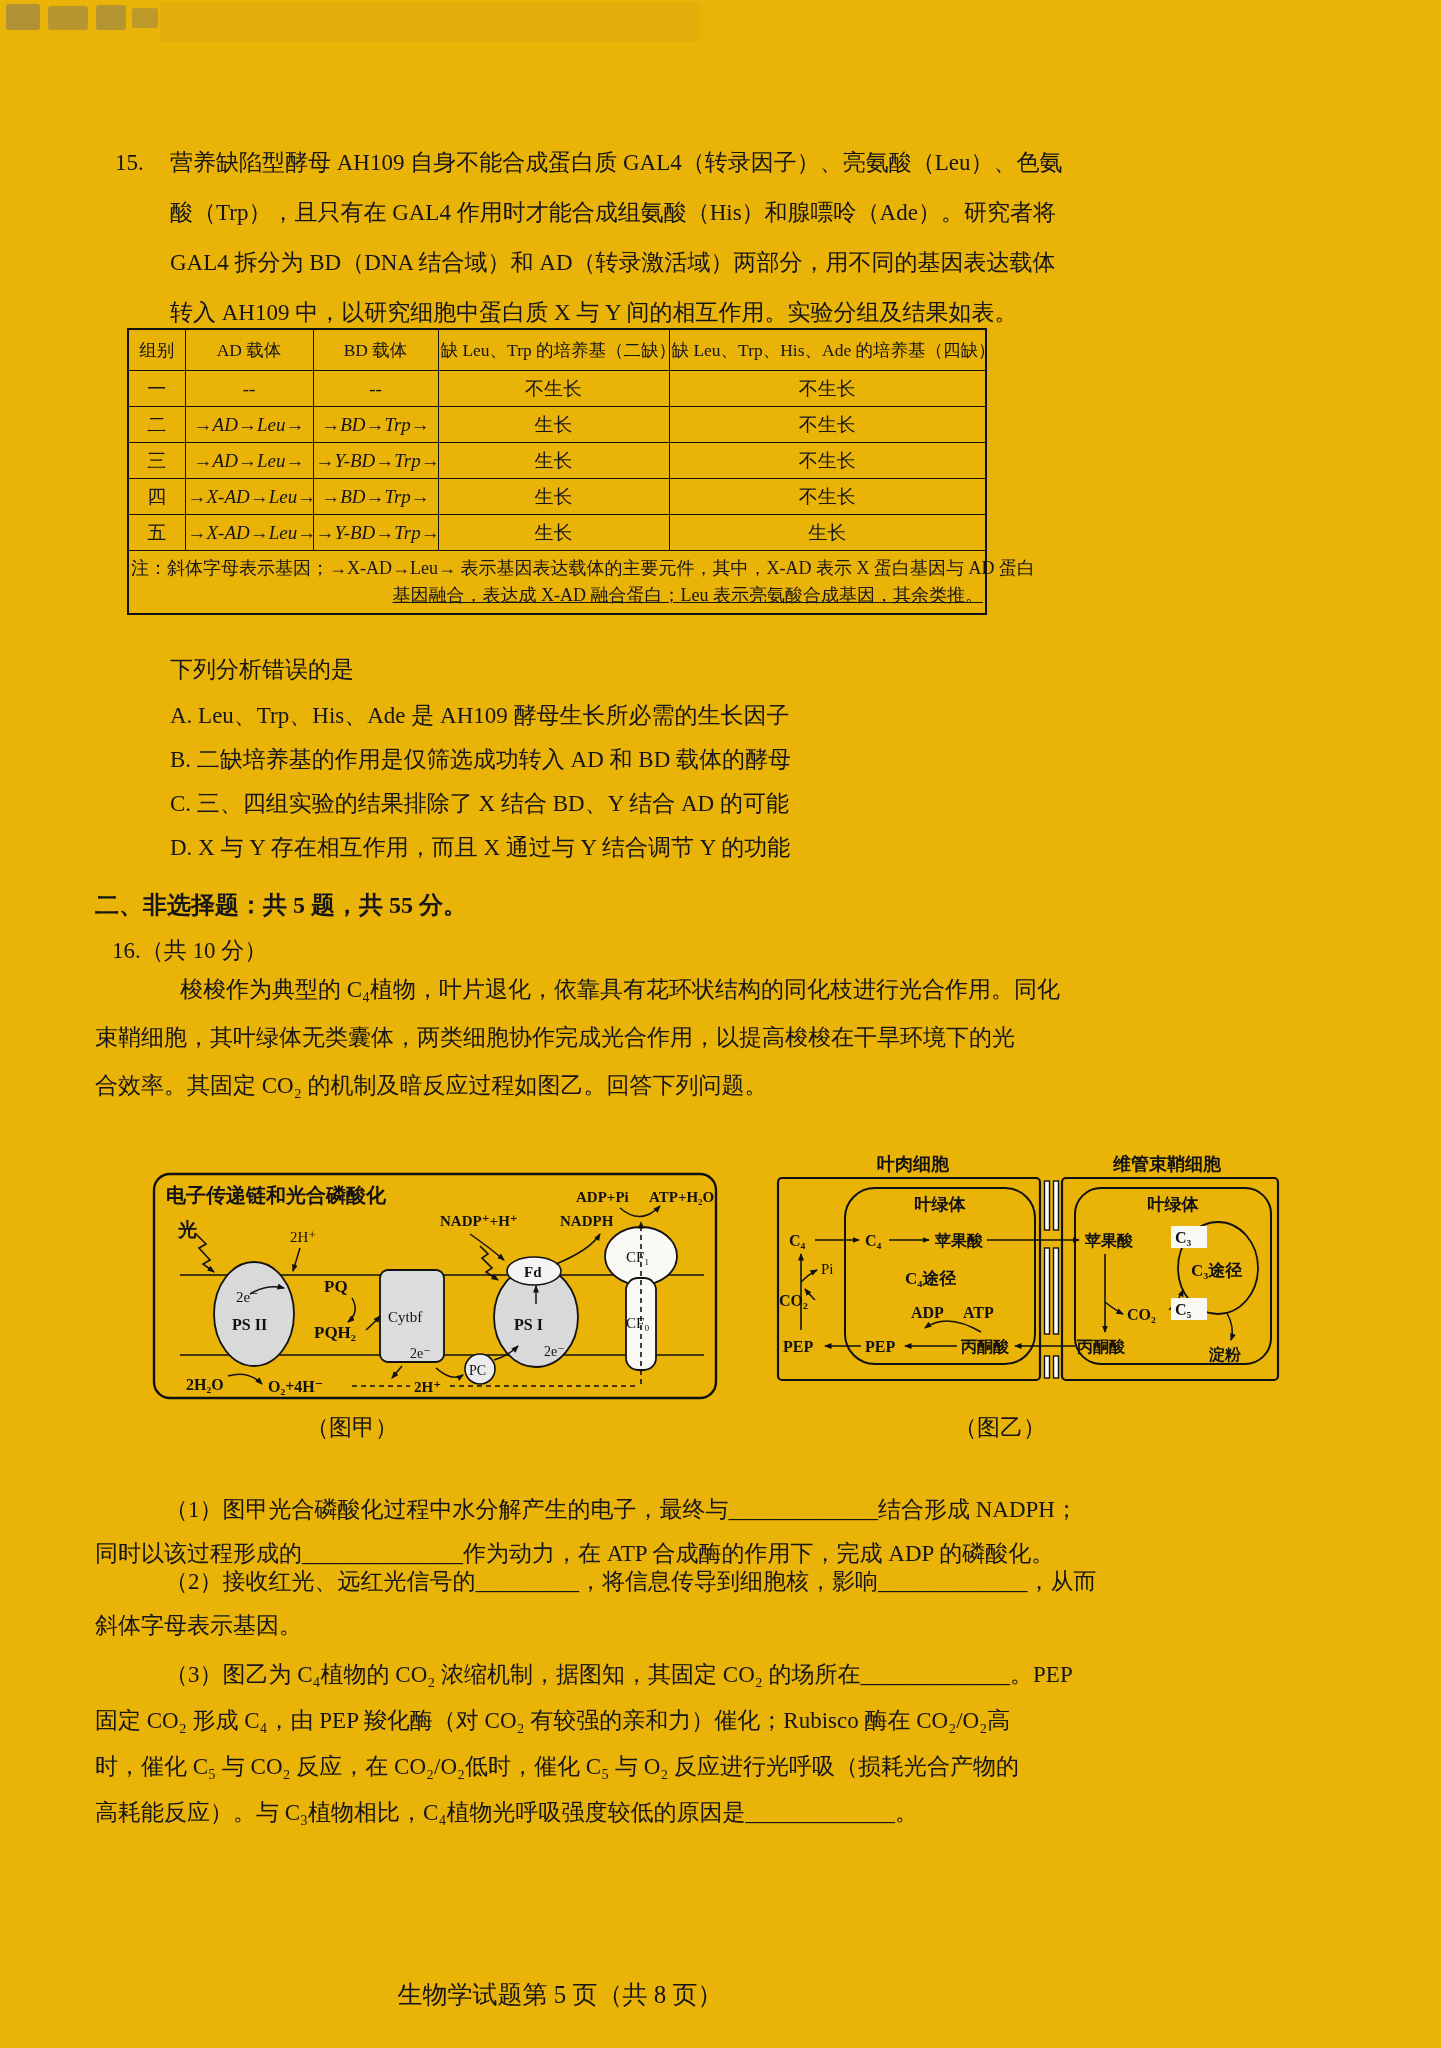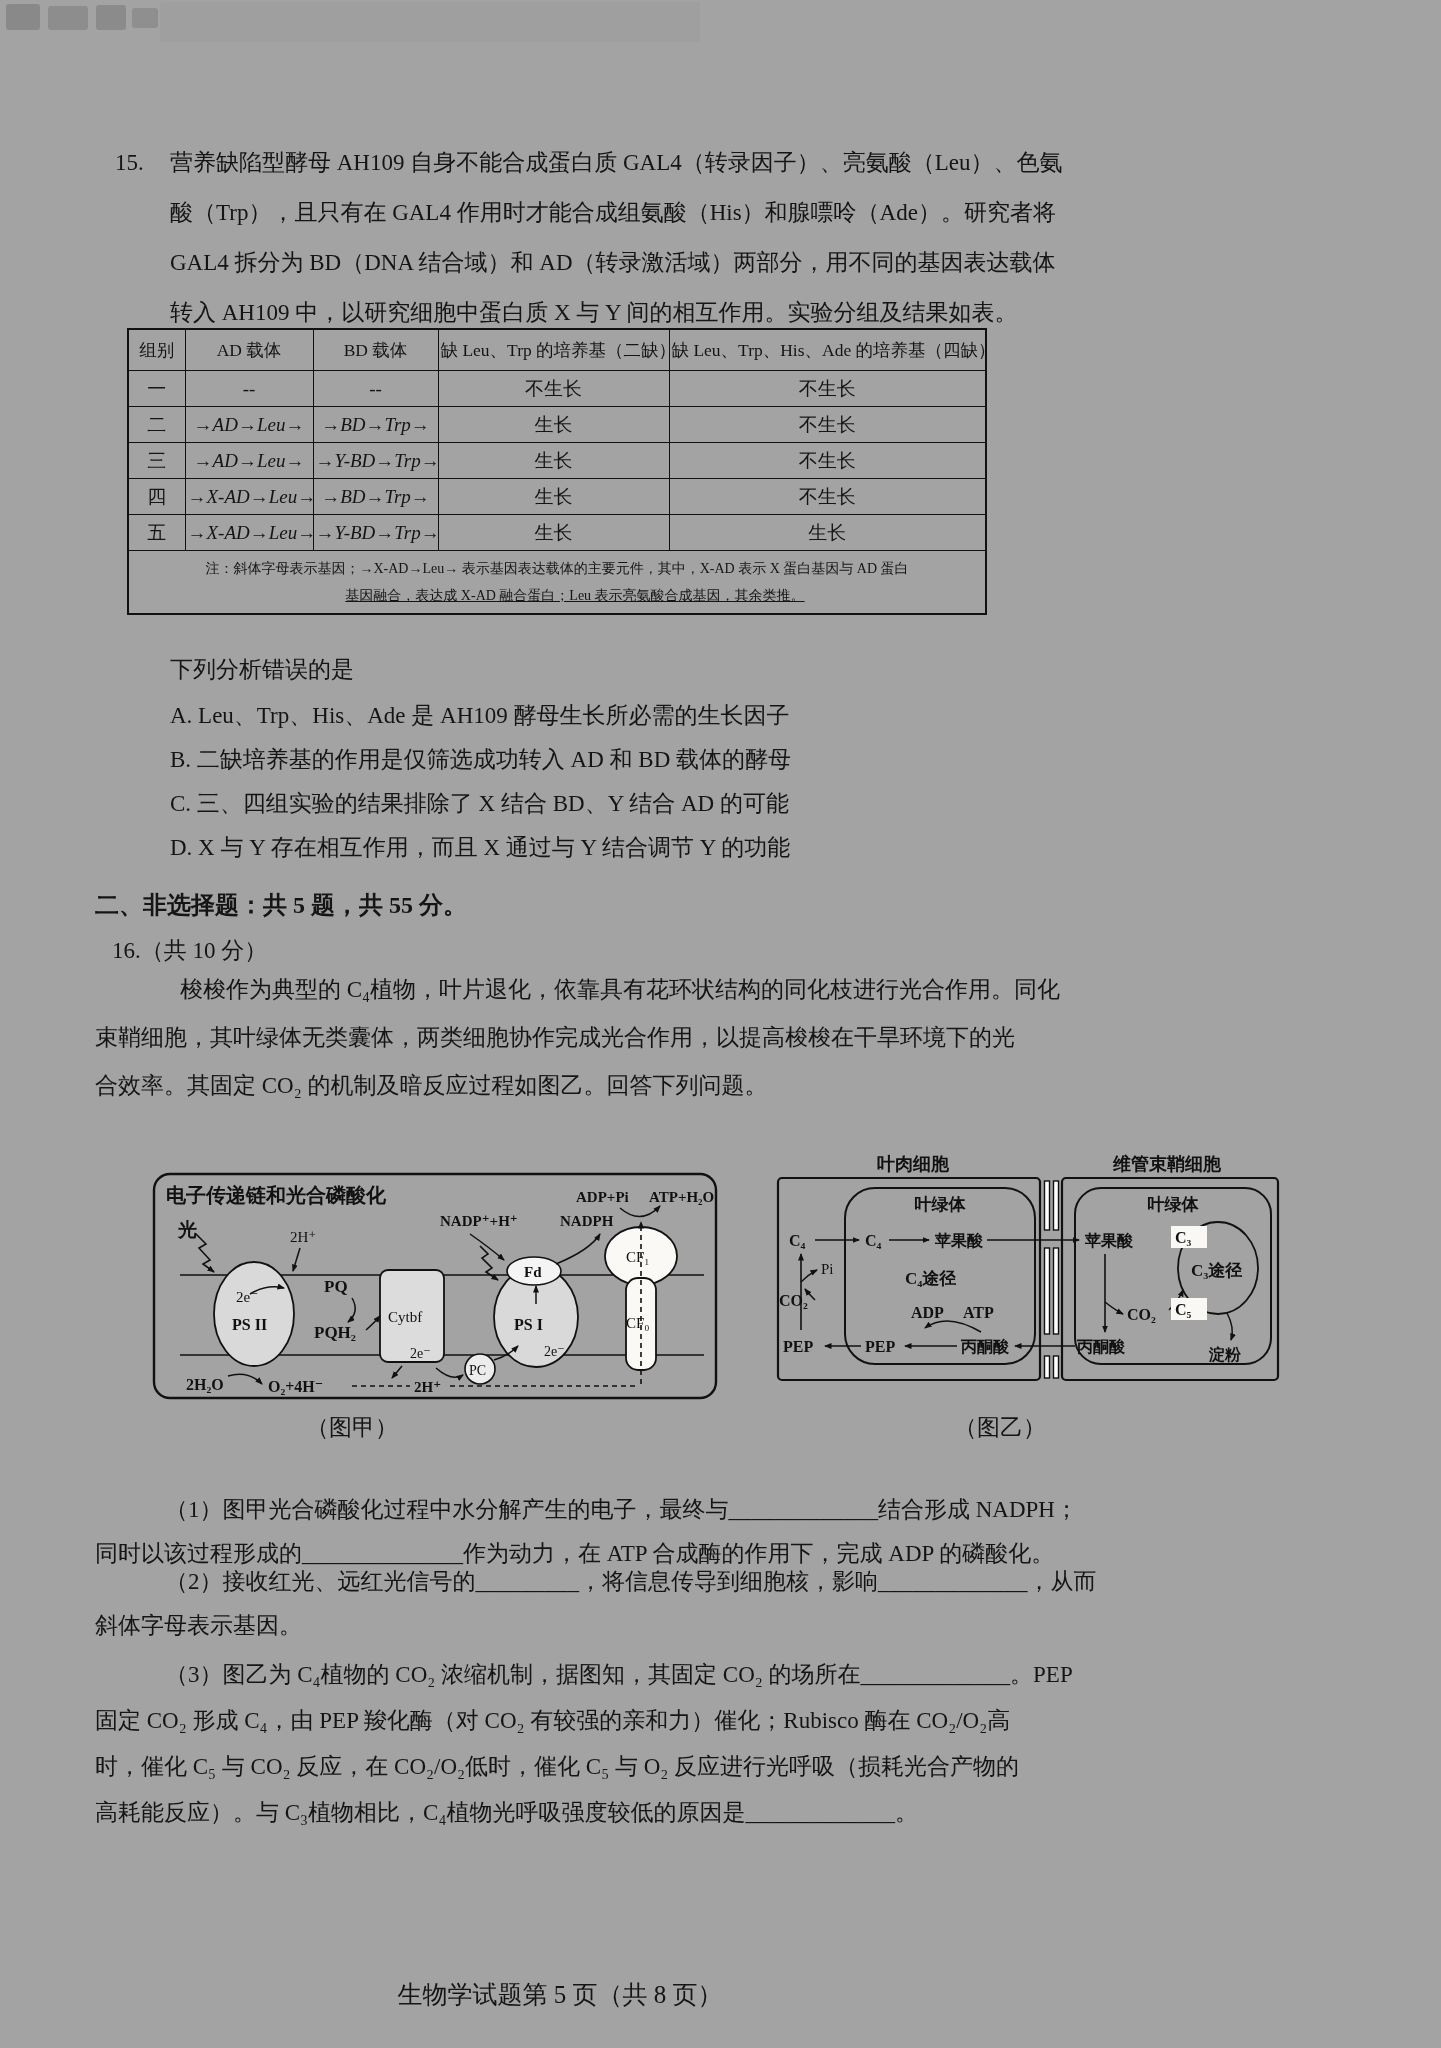--- a/index.html
+++ b/index.html
@@ -1,37 +1,37 @@
 <!DOCTYPE html>
 <html><head>
 <meta charset="utf-8">
 <style>
   html,body { margin:0; padding:0; background:#e9e7e3; }
   .page {
     position:relative; width:1441px; height:2048px; margin:0 auto;
-    background:#a3a3a3; color:#151515; overflow:hidden;
+    background:#eab308; color:#151515; overflow:hidden;
     font-family:"Liberation Serif","DejaVu Serif",serif;
   }
   .abs { position:absolute; }
   .tline { font-size:23px; line-height:50px; white-space:nowrap; }
   .opt  { font-size:23px; line-height:44px; white-space:nowrap; }
   .intro{ font-size:23px; line-height:48px; white-space:nowrap; }
   .subq { font-size:23px; line-height:44px; white-space:nowrap; }
   .bold { font-weight:bold; }
   .hei  { font-family:"Liberation Sans","DejaVu Sans",sans-serif; }
   table.exam {
     border-collapse:collapse; table-layout:fixed; width:858px;
     font-size:19px; text-align:center;
     border:2.3px solid #111;
   }
   table.exam th, table.exam td { border:1.6px solid #111; padding:4px 2px; }
   table.exam th { font-size:17.5px; font-weight:normal; white-space:nowrap; overflow:hidden; height:32px; }
   table.exam td { height:27px; }
   td.gene { font-style:italic; font-size:19px; white-space:nowrap; }
-  td.note-cell { text-align:center; font-size:14px; padding:5px 6px 7px 6px; height:auto; }
+  td.note-cell { text-align:right; font-size:18px; padding:5px 6px 7px 6px; height:auto; }
   .note-l { line-height:27px; white-space:nowrap; }
   .note-l2 { padding-left:36px;text-decoration:underline; }
   .caption { font-size:23px; white-space:nowrap; }
   .footer { font-size:25px; text-align:center; }
   svg { font-family:"Liberation Serif","DejaVu Serif",serif; }
   svg text { fill:#111; }
   .artifact { background:#6b6b6b; border-radius:3px; }
 </style>
 </head>
 <body>

